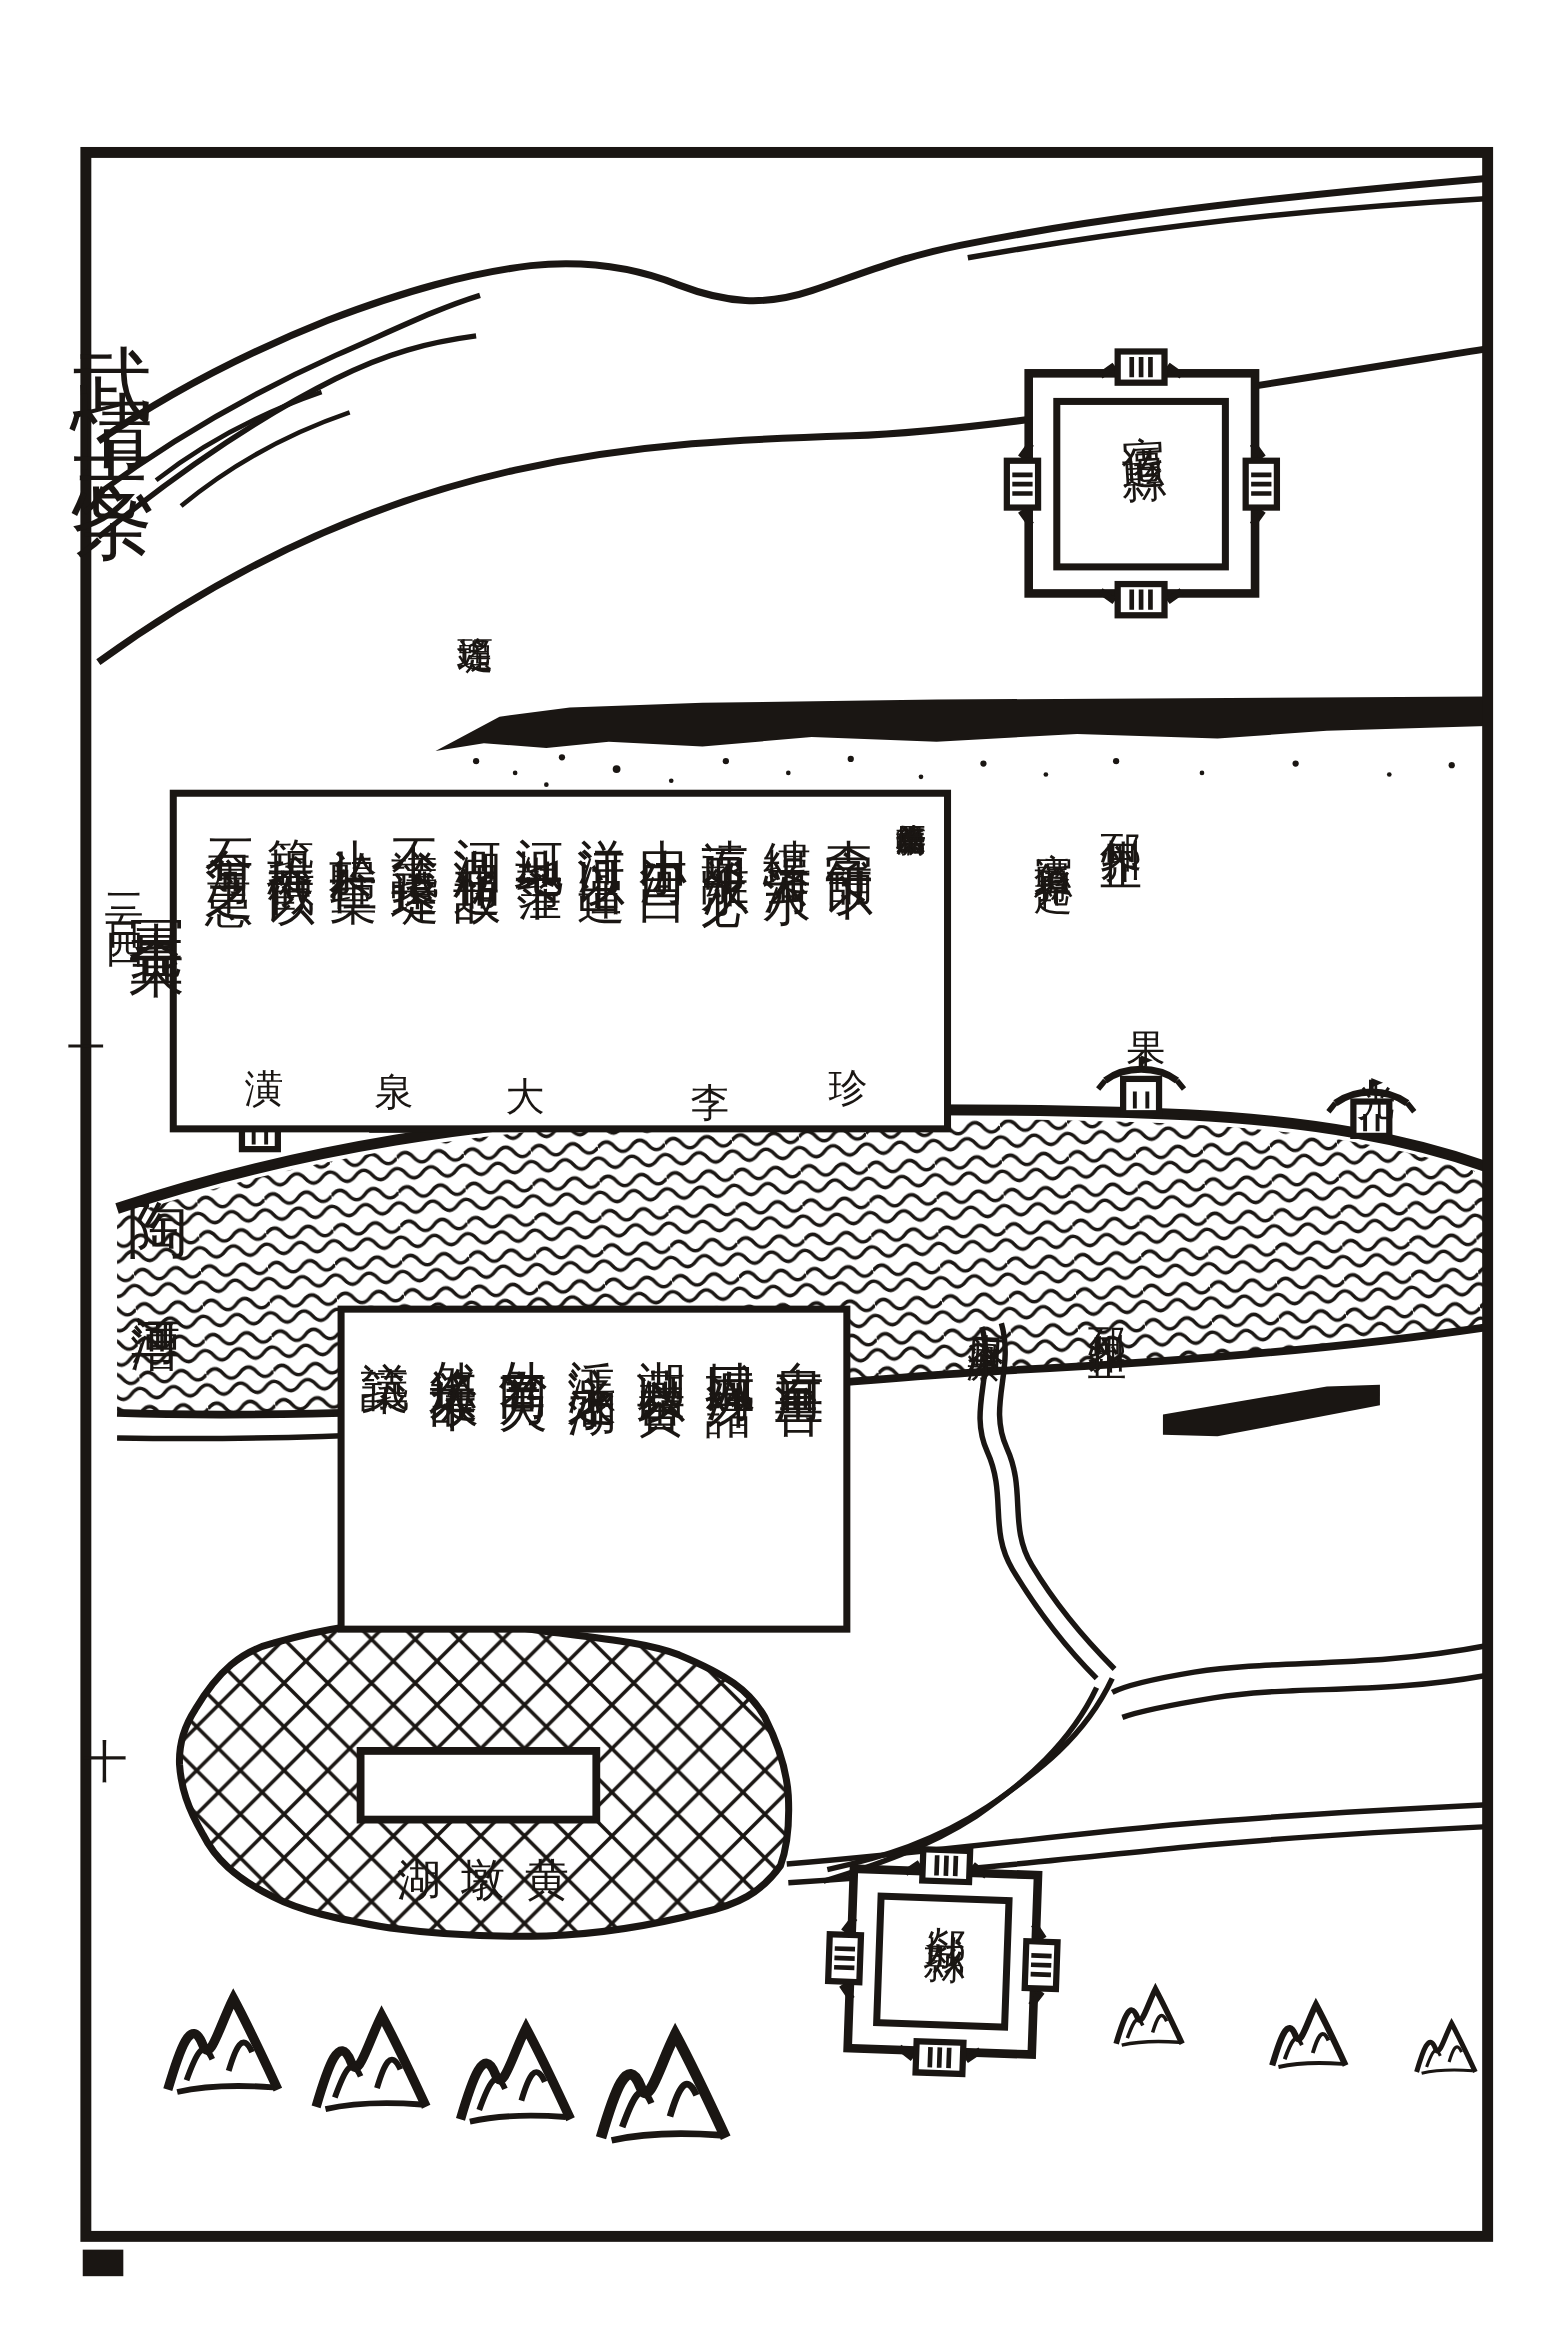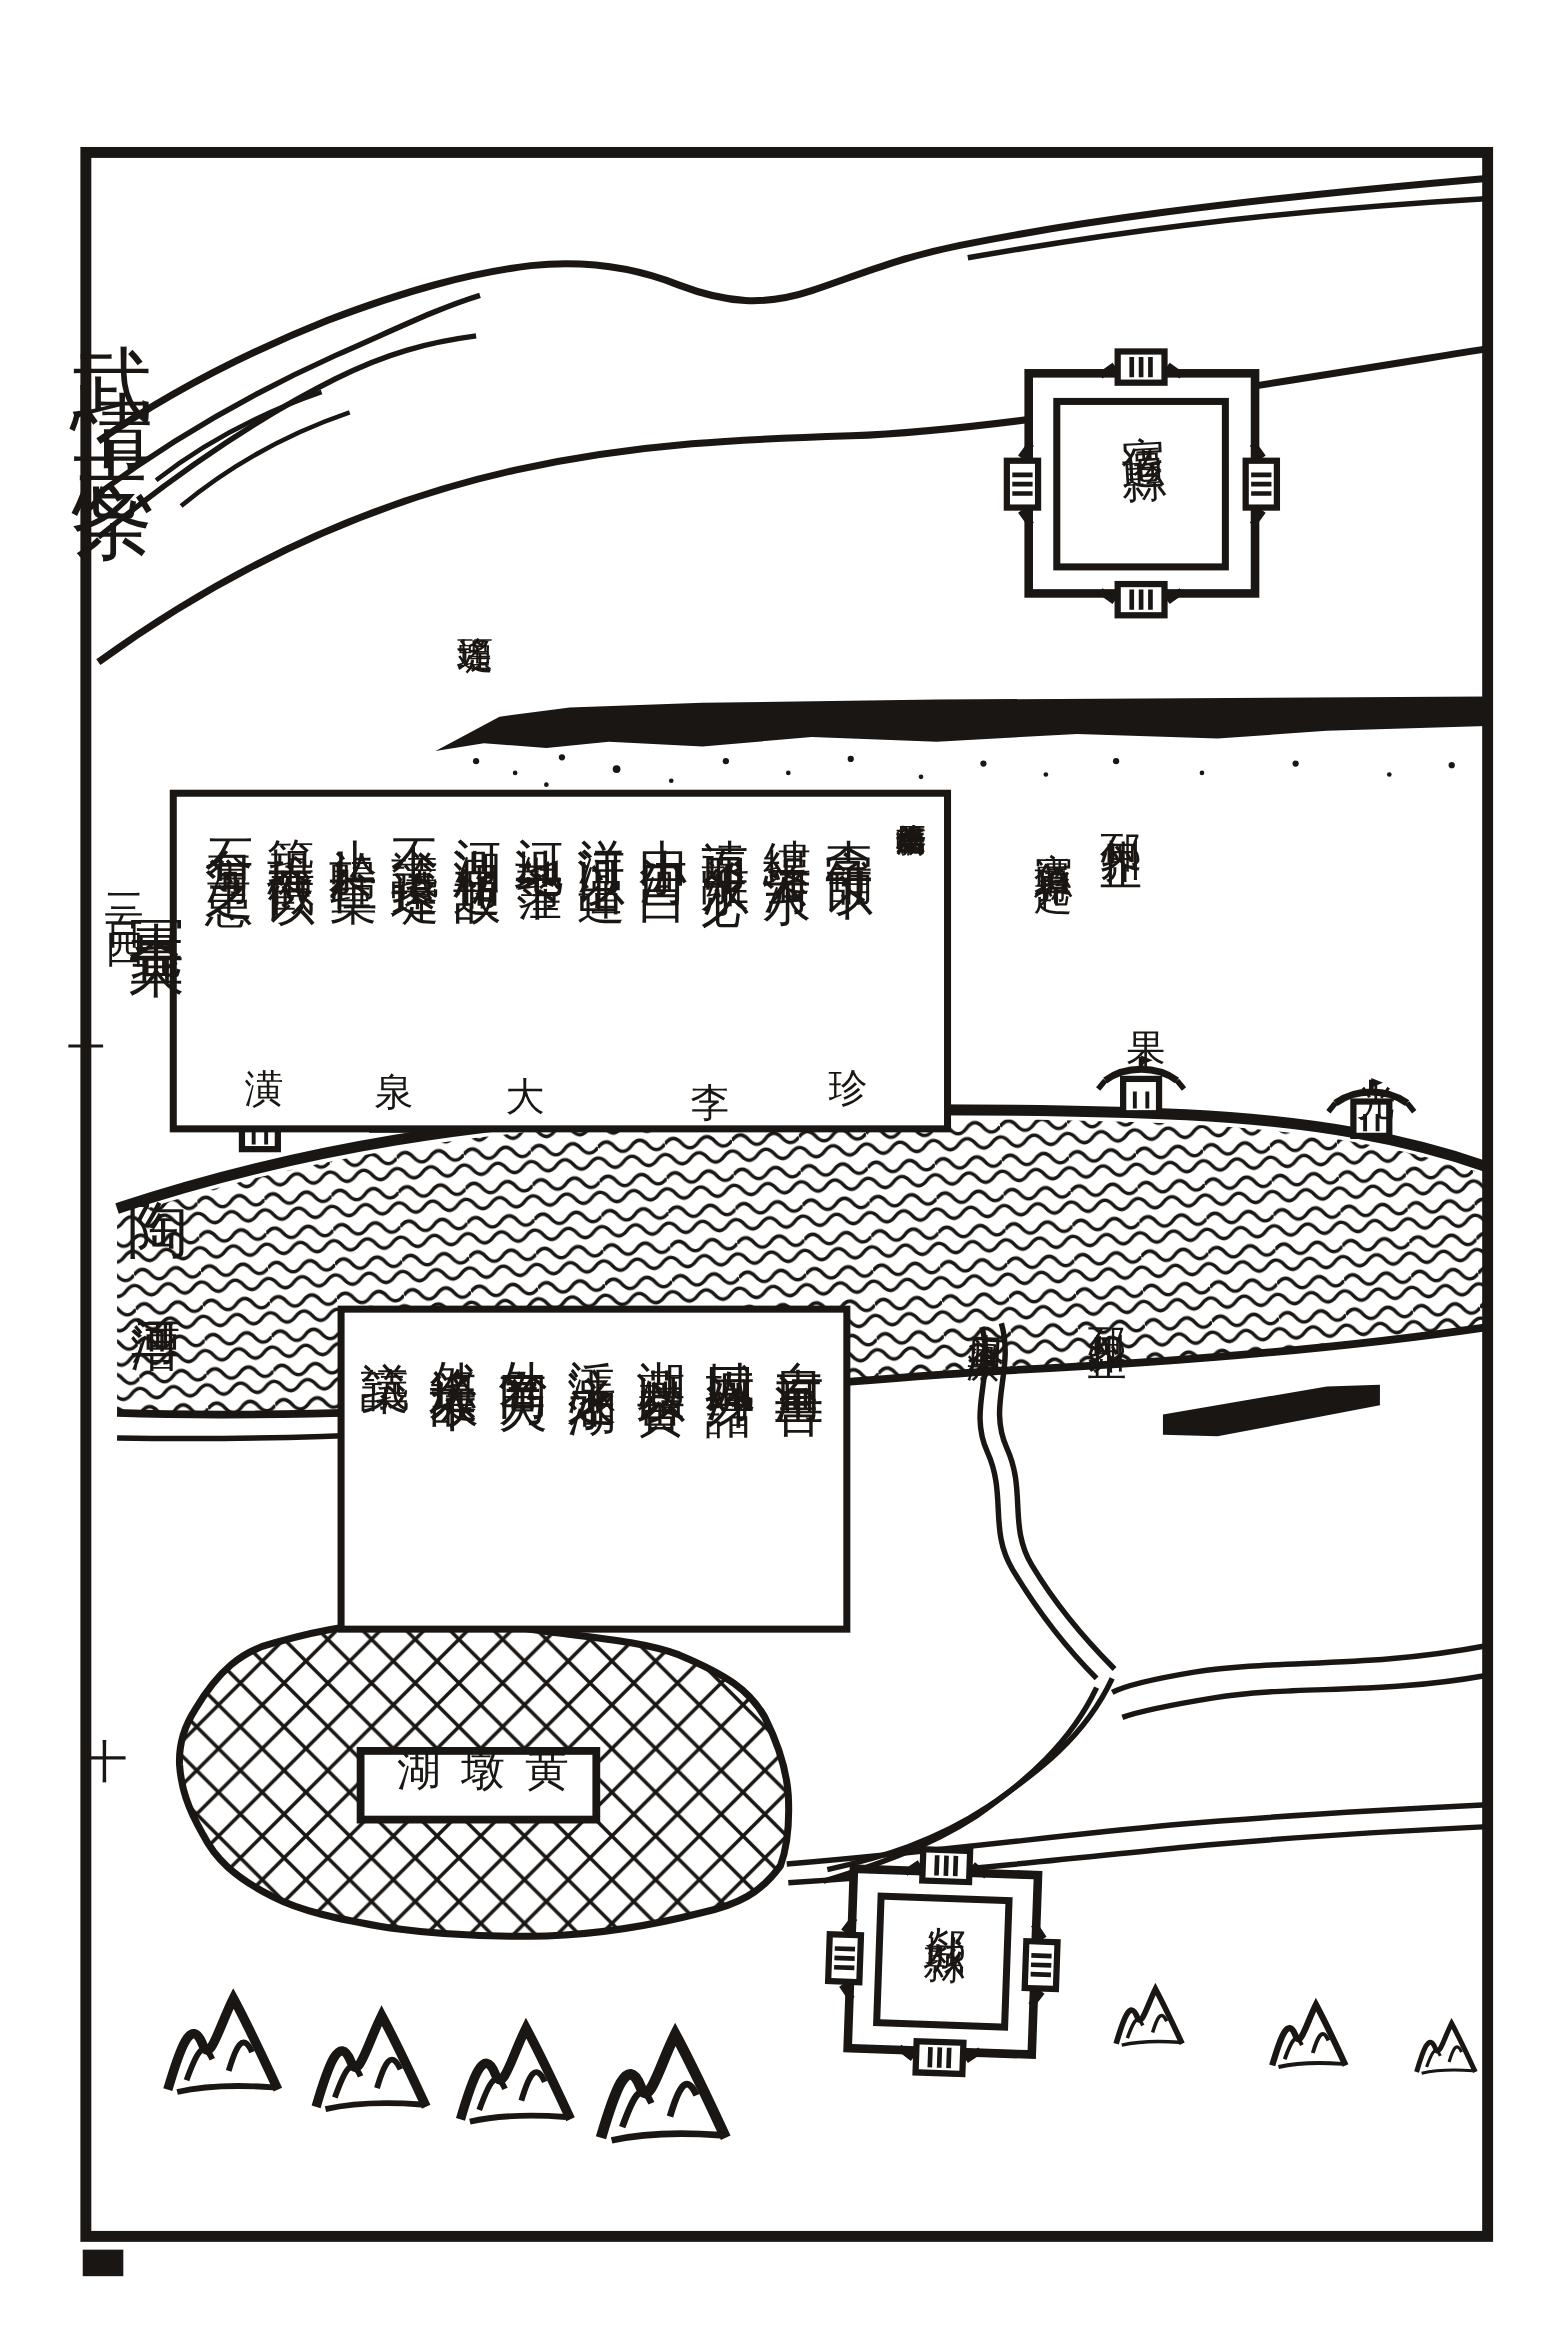--- a/index.html
+++ b/index.html
@@ -187,21 +187,21 @@
 城因河外諸
 湖藉以容黄
 泛漲之水湖
 外高岡乃天
 然遙堤故不
 議築</div>
 
 <div class="txt v" style="left:963px;top:1304px;font-size:37px;letter-spacing:3.1px;transform:rotate(3deg);">直河口今淤</div>
 <div class="txt v" style="left:1080px;top:1297px;font-size:39px;letter-spacing:4.7px;">邳州界止</div>
 
-<div class="txt h" style="left:365px;top:1742px;width:256px;height:56px;font-size:44px;letter-spacing:20px;">湖墩黄</div>
+<div class="txt h" style="left:365px;top:1852px;width:256px;height:56px;font-size:44px;letter-spacing:20px;">湖墩黄</div>
 
 <div class="txt v" style="left:1112px;top:400px;font-size:44px;letter-spacing:12.5px;transform:rotate(-3deg);">宿遷縣</div>
 <div class="txt v" style="left:920px;top:1895px;font-size:41px;letter-spacing:7.8px;transform:rotate(2deg);">郯城縣</div>
 
 <div class="txt v" style="left:237px;top:1037px;font-size:39px;">潢</div>
 <div class="txt v" style="left:367px;top:1041px;font-size:39px;">泉</div>
 <div class="txt v" style="left:498px;top:1045px;font-size:39px;">大</div>
 <div class="txt v" style="left:683px;top:1052px;font-size:39px;">李</div>
 <div class="txt v" style="left:821px;top:1038px;font-size:39px;">珍</div>
 <div class="txt v" style="left:1119px;top:1001px;font-size:39px;">果</div>

